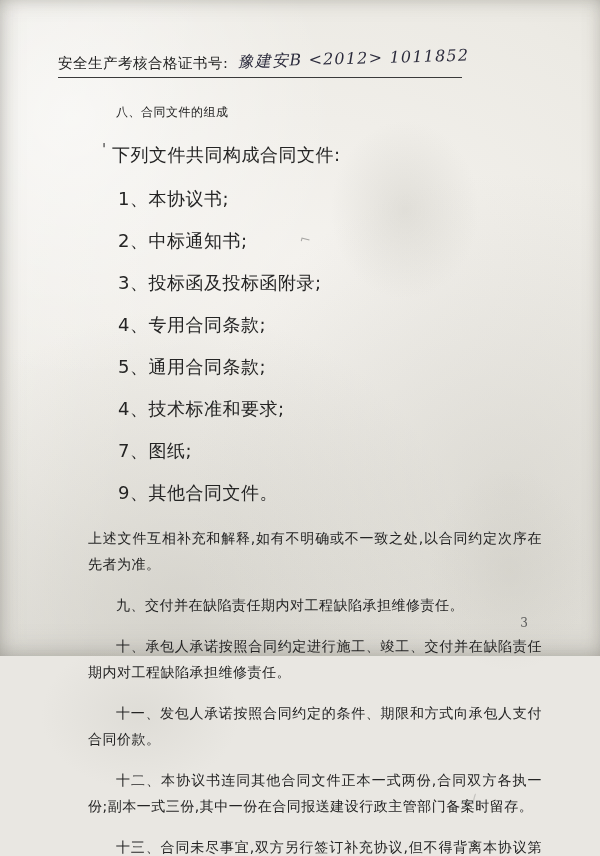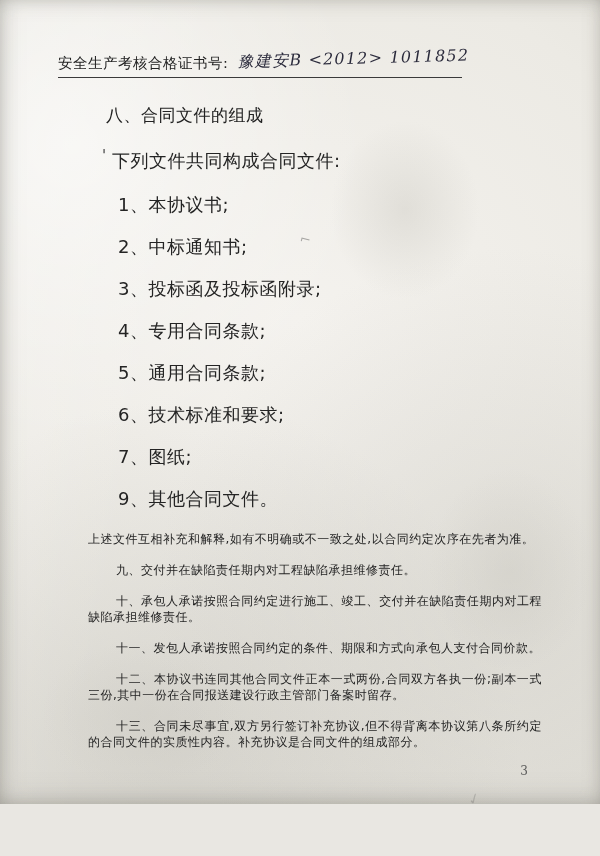--- a/index.html
+++ b/index.html
@@ -9,21 +9,21 @@
   body {
     width: 600px;
     height: 856px;
     background: #e9e7e2;
     font-family: "DejaVu Sans", sans-serif;
     overflow: hidden;
   }
   #page {
     position: relative;
     width: 600px;
-    height: 804px;
+    height: 656px;
     background:
       radial-gradient(ellipse 120% 80% at 50% 40%, #f4f2ee 0%, #eceae4 55%, #dedcd5 100%);
     box-sizing: border-box;
   }
   
   #page::before {
     content: "";
     position: absolute;
     inset: 0;
     pointer-events: none;
@@ -79,22 +79,22 @@
     color: #1b1b2e;
     font-family: "DejaVu Serif", serif;
     font-style: italic;
     letter-spacing: 1.2px;
     transform: rotate(-1.6deg);
     transform-origin: left bottom;
     white-space: nowrap;
     opacity: 0.93;
   }
   .section-title {
-    font-size: 17px;
-    margin: 0 0 22px 18px;
+    font-size: 12px;
+    margin: 0 0 22px 28px;
     color: #222;
   }
   .lead {
     font-size: 18px;
     margin: 0 0 20px 24px;
     position: relative;
     color: #242424;
   }
   .lead::before {
     content: "'";
@@ -108,22 +108,22 @@
     margin: 0;
     padding: 0;
     list-style: none;
   }
   .list li {
     font-size: 18px;
     margin: 0 0 18px 30px;
     color: #242424;
   }
   .para {
-    font-size: 12px;
-    line-height: 16px;
+    font-size: 14px;
+    line-height: 26px;
     margin: 12px 0 15px 0;
     text-indent: 28px;
     color: #242424;
     text-align: justify;
   }
   .para.noindent {
     text-indent: 0;
   }
   .gap-top {
     margin-top: 20px;
@@ -185,21 +185,21 @@
     <div class="section-title">八、合同文件的组成</div>
 
     <div class="lead">下列文件共同构成合同文件:</div>
 
     <ul class="list">
       <li>1、本协议书;</li>
       <li>2、中标通知书;</li>
       <li>3、投标函及投标函附录;</li>
       <li>4、专用合同条款;</li>
       <li>5、通用合同条款;</li>
-      <li>6、技术标准和要求;</li>
+      <li>4、技术标准和要求;</li>
       <li>7、图纸;</li>
       <li>9、其他合同文件。</li>
     </ul>
 
     <p class="para noindent gap-top">上述文件互相补充和解释,如有不明确或不一致之处,以合同约定次序在先者为准。</p>
 
     <p class="para">九、交付并在缺陷责任期内对工程缺陷承担维修责任。</p>
 
     <p class="para">十、承包人承诺按照合同约定进行施工、竣工、交付并在缺陷责任期内对工程缺陷承担维修责任。</p>
 

